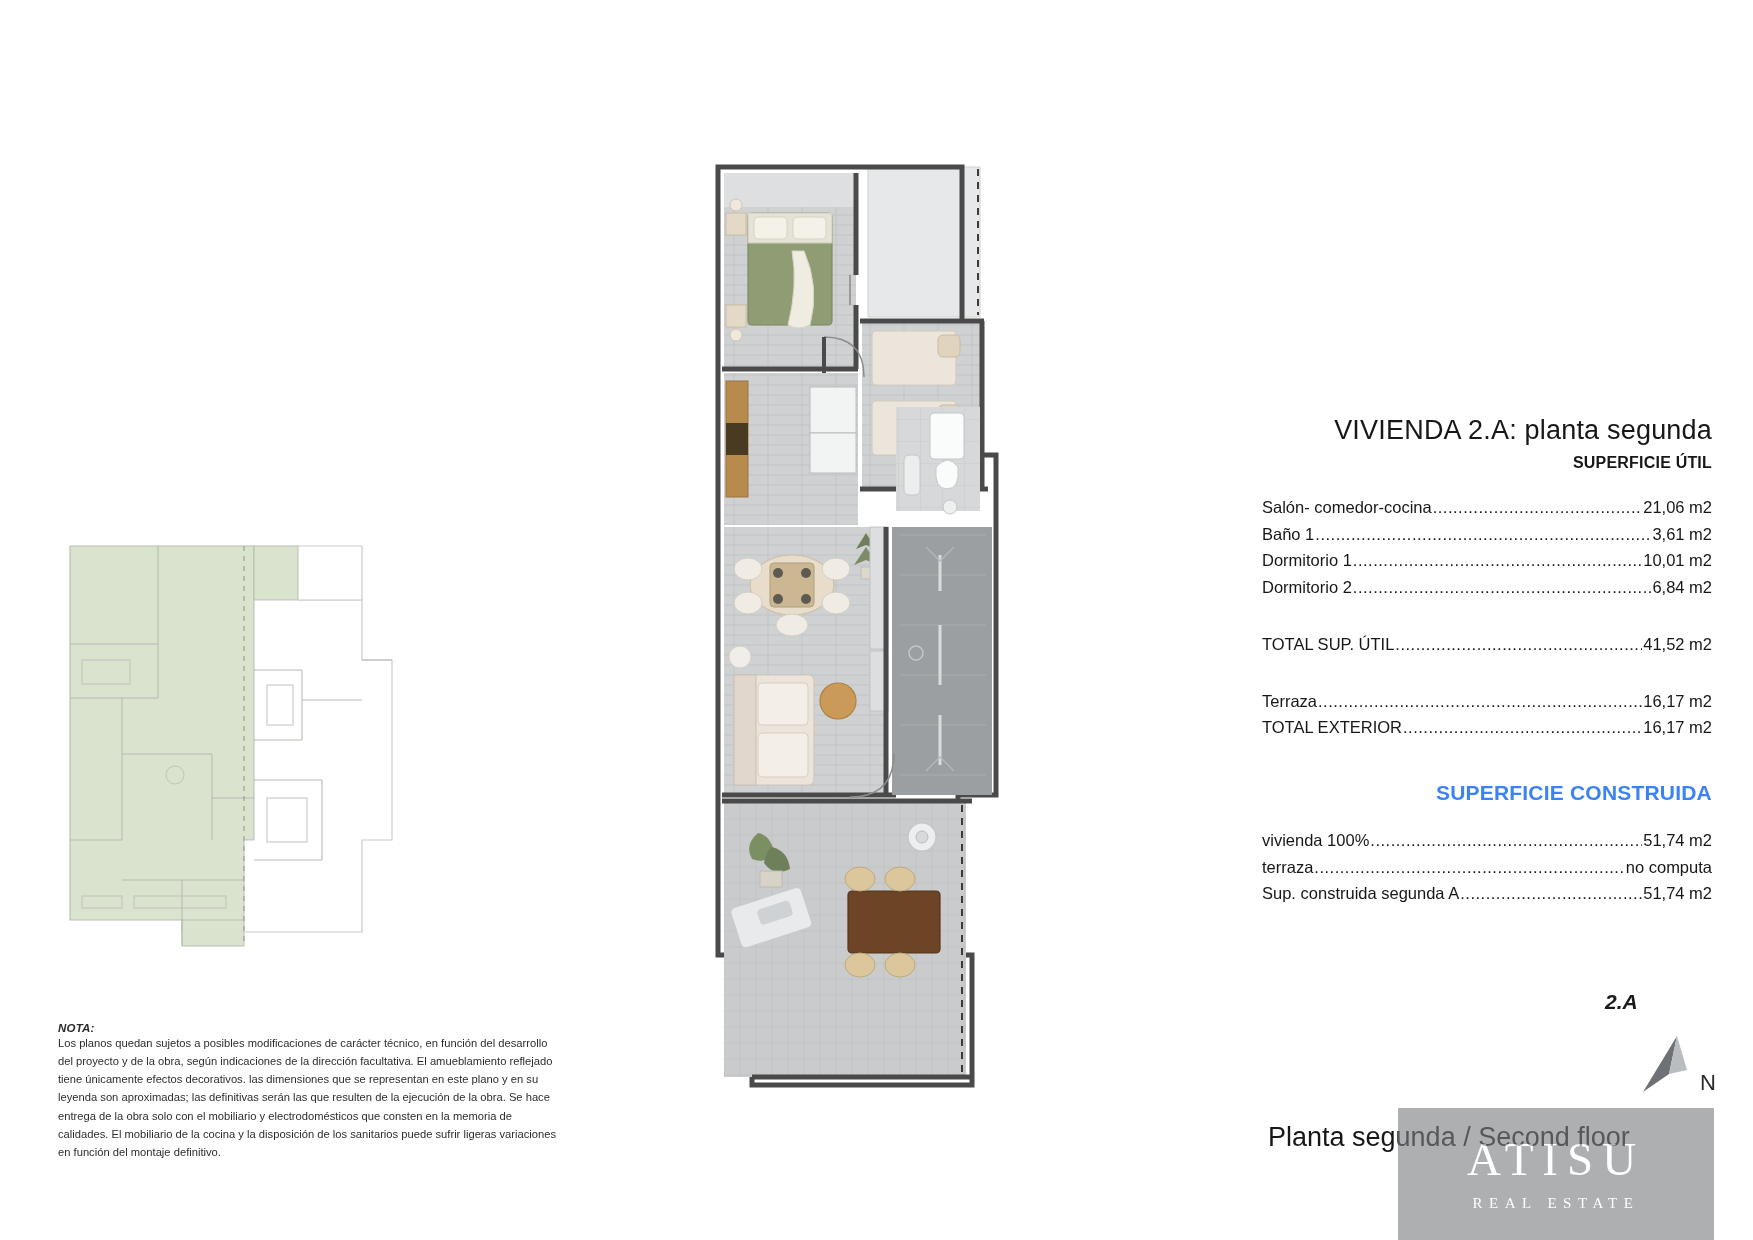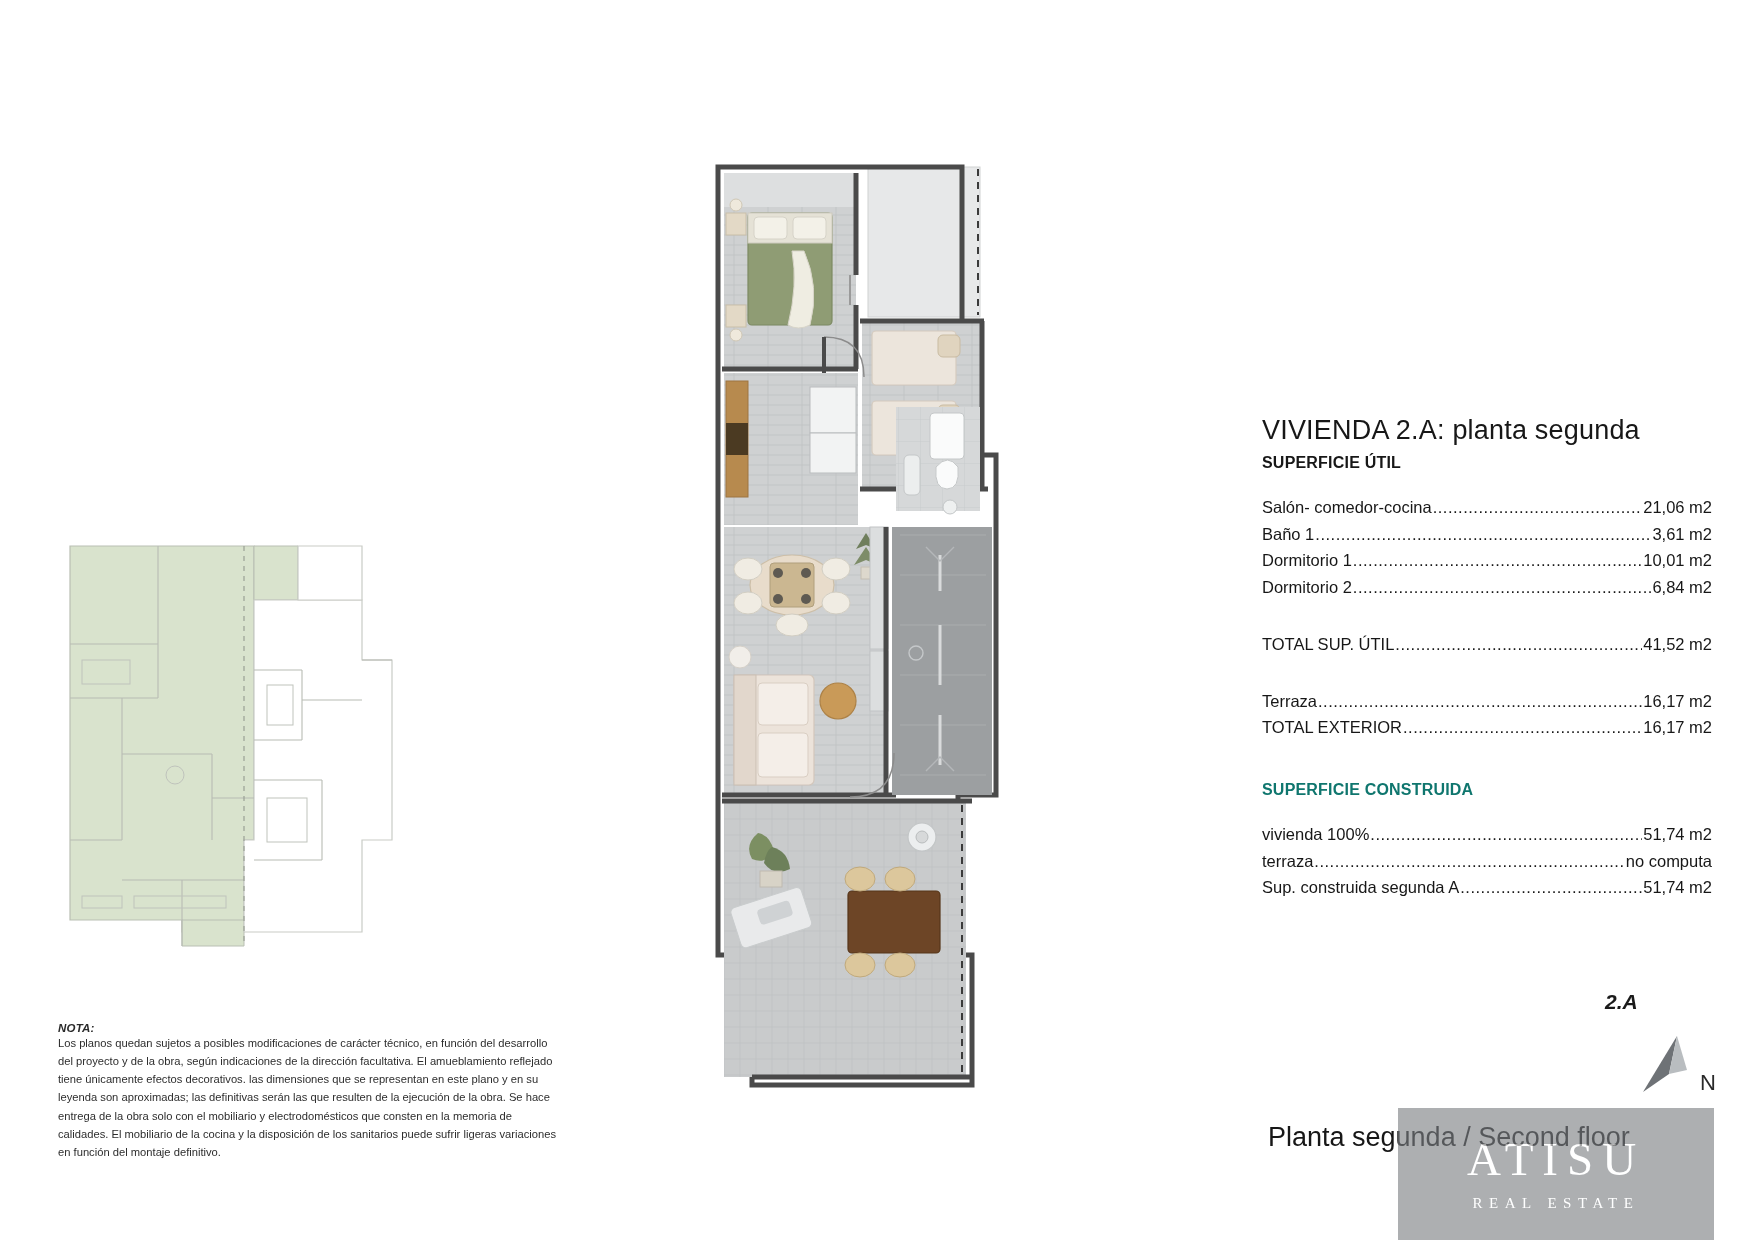--- a/index.html
+++ b/index.html
@@ -57,41 +57,42 @@
     font-style: italic;
   }
   #planwrap svg { display: block; }
 
   
   #legend {
     position: absolute;
     left: 1262px;
     top: 415px;
     width: 450px;
+    text-align: right;
   }
   #legend .title {
     font-size: 27px;
     font-weight: 400;
     letter-spacing: .2px;
     color: #171717;
     margin: 0 0 8px 0;
     white-space: nowrap;
   }
   #legend .subtitle {
     font-size: 16px;
     font-weight: bold;
     letter-spacing: .2px;
     color: #171717;
     margin: 0 0 22px 0;
   }
   #legend .section-head {
-    font-size: 16px;
+    font-size: 21px;
     font-weight: bold;
     letter-spacing: .2px;
-    color: #0f766e;
+    color: #3b82f6;
     margin: 0 0 22px 0;
   }
   .row {
     display: flex;
     align-items: baseline;
     font-size: 16.5px;
     line-height: 1.62;
     color: #171717;
     white-space: nowrap;
   }

